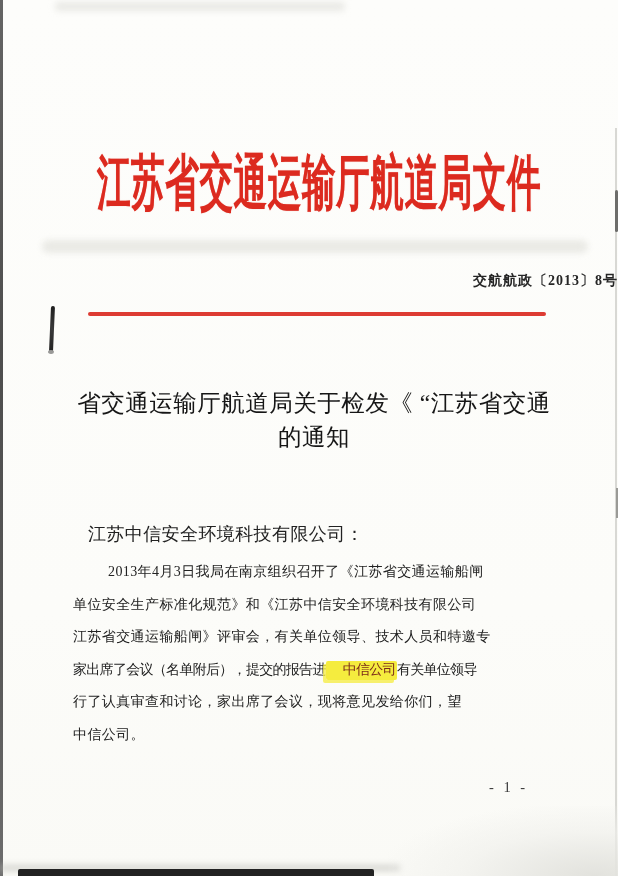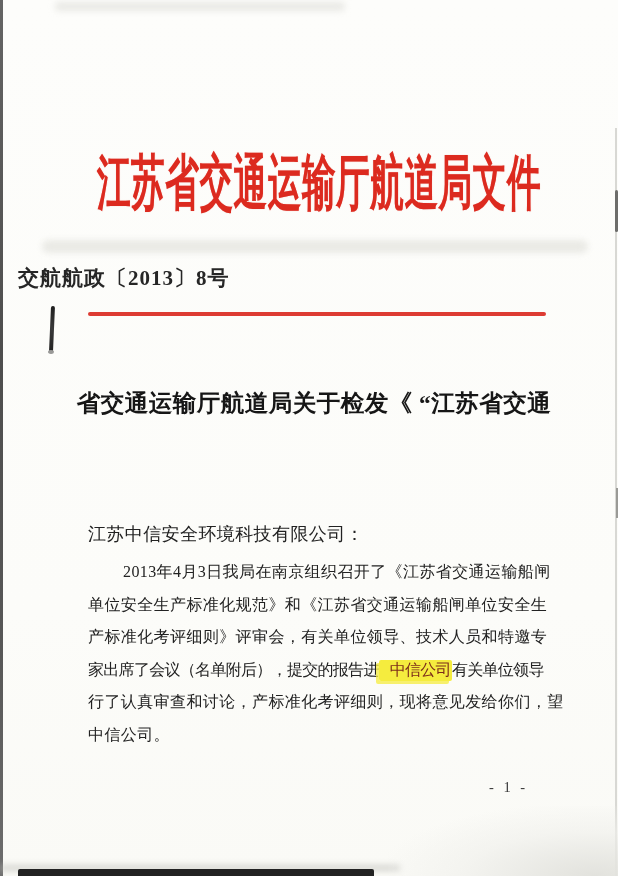--- a/index.html
+++ b/index.html
@@ -67,49 +67,49 @@
     position:absolute;top:147px;left:calc(50% + 10px);
     transform:translateX(-50%) scaleX(0.56);
     transform-origin:center;
     white-space:nowrap;
     font-size:60px;line-height:72px;font-weight:bold;
     color:var(--header_red,#dc2a1f);
     letter-spacing:1px;
     text-shadow:0 0 1px rgba(220,42,31,.55);
   }
   .doc-number{
-    position:absolute;top:264px;left:18px;right:0;
-    text-align:left;
-    font-size:21px;color:#262626;letter-spacing:1px;font-weight:bold;
+    position:absolute;top:272px;left:18px;right:0;
+    text-align:right;
+    font-size:14px;color:#262626;letter-spacing:1px;font-weight:bold;
   }
   .red-line{
     position:absolute;top:312px;left:88px;width:458px;height:4px;
     background:var(--divider_red,#dd3b33);border-radius:2px;
   }
   .headline{
     position:absolute;top:386px;left:40px;right:30px;
     text-align:center;
-    font-size:23.5px;line-height:34px;font-weight:bold;color:#161616;
+    font-size:23.5px;line-height:34px;font-weight:normal;color:#161616;
     letter-spacing:.5px;
   }
   .recipient{
     position:absolute;top:522px;left:88px;
     font-size:18px;color:#222;letter-spacing:.4px;
   }
   .paragraph{
-    position:absolute;top:556px;left:88px;width:470px;
-    font-size:16px;line-height:32.5px;color:#222;letter-spacing:.4px;
+    position:absolute;top:556px;left:73px;width:470px;
+    font-size:14px;line-height:32.5px;color:#222;letter-spacing:.4px;
   }
   .paragraph .pline{white-space:nowrap;}
   .paragraph .pline.indent{text-indent:35px;}
   .paragraph .pline.tight{letter-spacing:-0.7px;}
   .hl{
     background:var(--highlight_bg,#f5ec3e);
     color:var(--highlight_text,#7c2c1a);
-    padding:1px 1px 3px 11px;border-radius:2px;
+    padding:1px 1px 3px 17px;border-radius:2px;
     box-shadow:-3px 3px 0 rgba(245,236,62,.75);
   }
   .page-number{
     position:absolute;top:779px;left:489px;
     font-size:14.5px;color:#3a3a3a;letter-spacing:3px;
   }
 </style>
 </head>
 <body>
 
@@ -127,28 +127,29 @@
   <div class="bottom-right-shade"></div>
 
   <div class="red-header">江苏省交通运输厅航道局文件</div>
 
   <div class="doc-number">交航航政〔2013〕8号</div>
 
   <div class="red-line"></div>
 
   <div class="headline">
     <div>省交通运输厅航道局关于检发《 “江苏省交通</div>
+    <div>的通知</div>
   </div>
 
   <div class="recipient">江苏中信安全环境科技有限公司：</div>
 
   <div class="paragraph">
     <div class="pline indent">2013年4月3日我局在南京组织召开了《江苏省交通运输船闸</div>
-    <div class="pline">单位安全生产标准化规范》和《江苏省交通运输船闸单位安全生</div>
-    <div class="pline">产标准化考评细则》评审会，有关单位领导、技术人员和特邀专</div>
+    <div class="pline">单位安全生产标准化规范》和《江苏中信安全环境科技有限公司</div>
+    <div class="pline">江苏省交通运输船闸》评审会，有关单位领导、技术人员和特邀专</div>
     <div class="pline tight"><span>家出席了会议（名单附后），提交的报告进</span><span class="hl">中信公司</span><span>有关单位领导</span></div>
-    <div class="pline">行了认真审查和讨论，产标准化考评细则，现将意见发给你们，望</div>
+    <div class="pline">行了认真审查和讨论，家出席了会议，现将意见发给你们，望</div>
     <div class="pline">中信公司。</div>
   </div>
 
   <div class="page-number">- 1 -</div>
 
 </div>
 
 </body></html>

